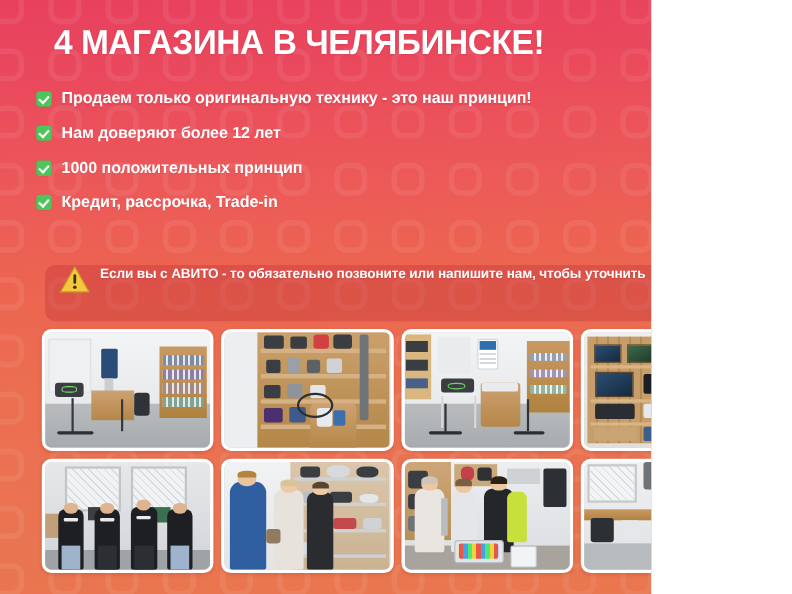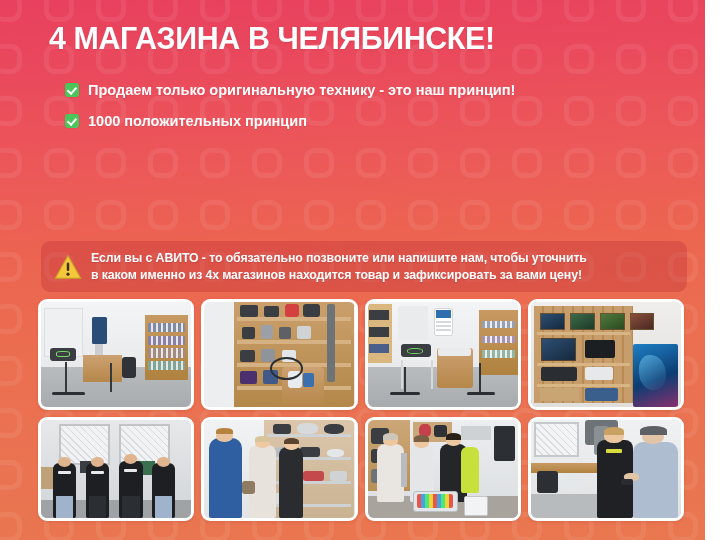--- a/index.html
+++ b/index.html
@@ -6,21 +6,21 @@
   * { margin:0; padding:0; box-sizing:border-box; }
 
   html, body {
     width:720px; height:540px;
     overflow:hidden;
     font-family:"Liberation Sans","DejaVu Sans",sans-serif;
   }
 
   #poster{
     position:relative;
-    width:705px; height:540px;
+    width:592px; height:540px;
     background:linear-gradient(177deg,
         #e8405f 0%,
         #ea4a5c 14%,
         #ec5a58 32%,
         #ec6550 46%,
         #eb6e50 62%,
         #ea7352 80%,
         #e9774f 100%);
     overflow:hidden;
   }
@@ -47,21 +47,21 @@
     line-height:1.05;
     white-space:nowrap;
     transform:scaleX(.965);
     transform-origin:left top;
     text-shadow:0 1px 2px rgba(150,20,45,.18);
   }
 
   
   #bullets{
     position:absolute;
-    left:65px; top:74px;
+    left:33px; top:74px;
     width:640px;
   }
   .bullet{
     display:flex;
     align-items:center;
     height:31.5px;
     white-space:nowrap;
   }
   .bullet .chk{
     flex:0 0 auto;
@@ -90,21 +90,21 @@
   }
 
   
   #warning{
     position:absolute;
     left:41px; top:241px;
     width:646px; height:51px;
     background:rgba(181,38,52,.30);
     border-radius:9px;
     display:flex;
-    align-items:center;
+    align-items:flex-start;
     padding:0 14px 0 13px;
   }
   #warn-icon{
     flex:0 0 auto;
     width:28px; height:26px;
     margin-right:9px;
     position:relative;
   }
   #warntext{
     color:#ffffff;
@@ -342,35 +342,42 @@
 
   <div id="headline">4 МАГАЗИНА В ЧЕЛЯБИНСКЕ!</div>
 
   <div id="bullets">
     <div class="bullet">
       <span class="chk"></span>
       <span class="btxt">Продаем только оригинальную технику - это наш принцип!</span>
     </div>
     <div class="bullet">
       <span class="chk"></span>
+      <span class="btxt">Нам доверяют более 12 лет</span>
+    </div>
+    <div class="bullet">
+      <span class="chk"></span>
       <span class="btxt">1000 положительных принцип</span>
+    </div>
+    <div class="bullet">
+      <span class="chk"></span>
+      <span class="btxt">Кредит, рассрочка, Trade-in</span>
     </div>
   </div>
 
   <div id="warning">
     <div id="warn-icon">
       <svg viewBox="0 0 28 26" width="28" height="26" aria-hidden="true">
         <path d="M14 1.6 L27 24.4 L1 24.4 Z" fill="#f5c83c" stroke="#c9972a" stroke-width="1.1" stroke-linejoin="round"></path>
         <rect x="12.75" y="8.4" width="2.5" height="8.6" rx="1.25" fill="#3d3014"></rect>
         <circle cx="14" cy="20.2" r="1.6" fill="#3d3014"></circle>
       </svg>
     </div>
     <div id="warntext">
       <span>Если вы с АВИТО - то обязательно позвоните или напишите нам, чтобы уточнить</span><br>
-      <span>в каком именно из 4х магазинов находится товар и зафиксировать за вами цену!</span>
     </div>
   </div>
 
   <div class="photo-row" id="row1">
 
     <div class="photo">
       <div class="scene">
         <div class="wall"></div>
         <div class="fl floor"></div>
         <div class="fl" style="left:2%;top:6%;width:26%;height:46%;background:#eef0f1;border:1.5px solid #dcdfe1;"></div>

